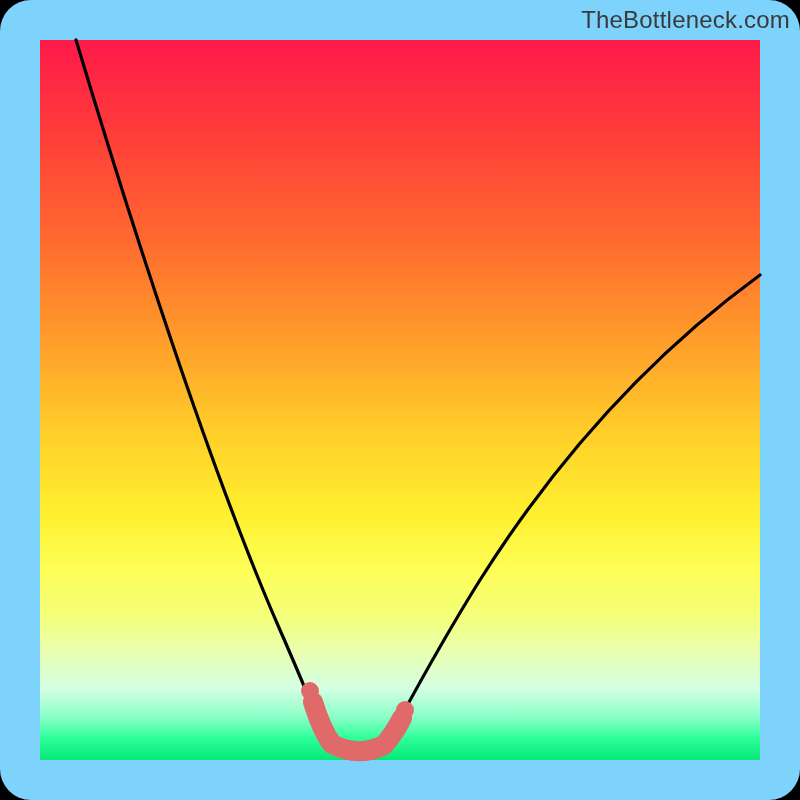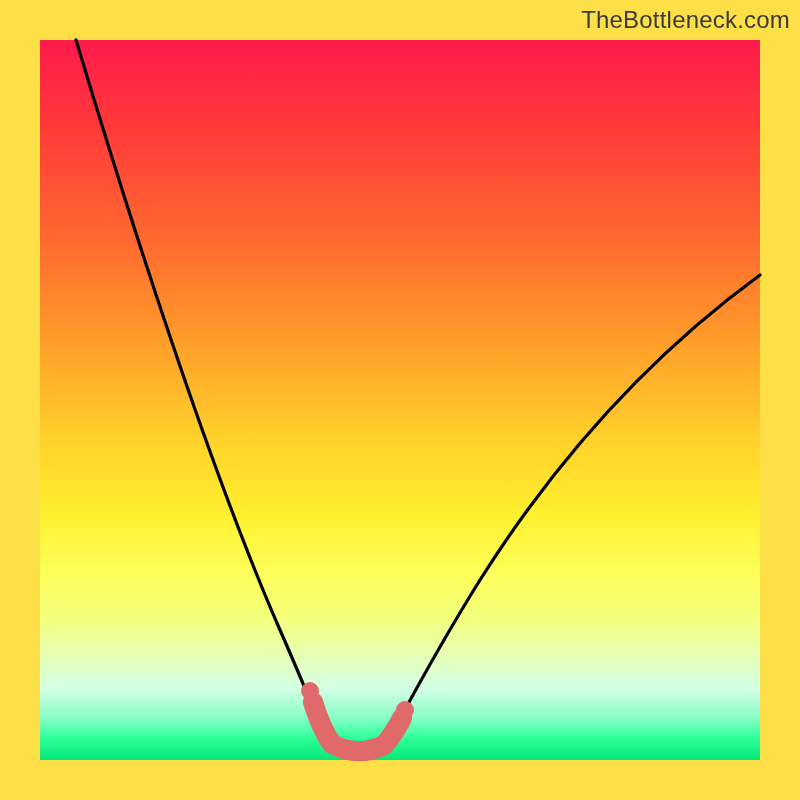--- a/index.html
+++ b/index.html
@@ -10,21 +10,22 @@
     background: #000;
     overflow: hidden;
     font-family: Arial, Helvetica, sans-serif;
   }
   .frame {
     position: absolute;
     left: 0;
     top: 0;
     width: 800px;
     height: 800px;
-    background: #fde047;
+    background: #7dd3fc;
+    border-radius: 31px;
   }
   .plot-area {
     position: absolute;
     left: 40px;
     top: 40px;
     width: 720px;
     height: 720px;
     background: linear-gradient(
       to bottom,
       #ff1a4b 0%,

